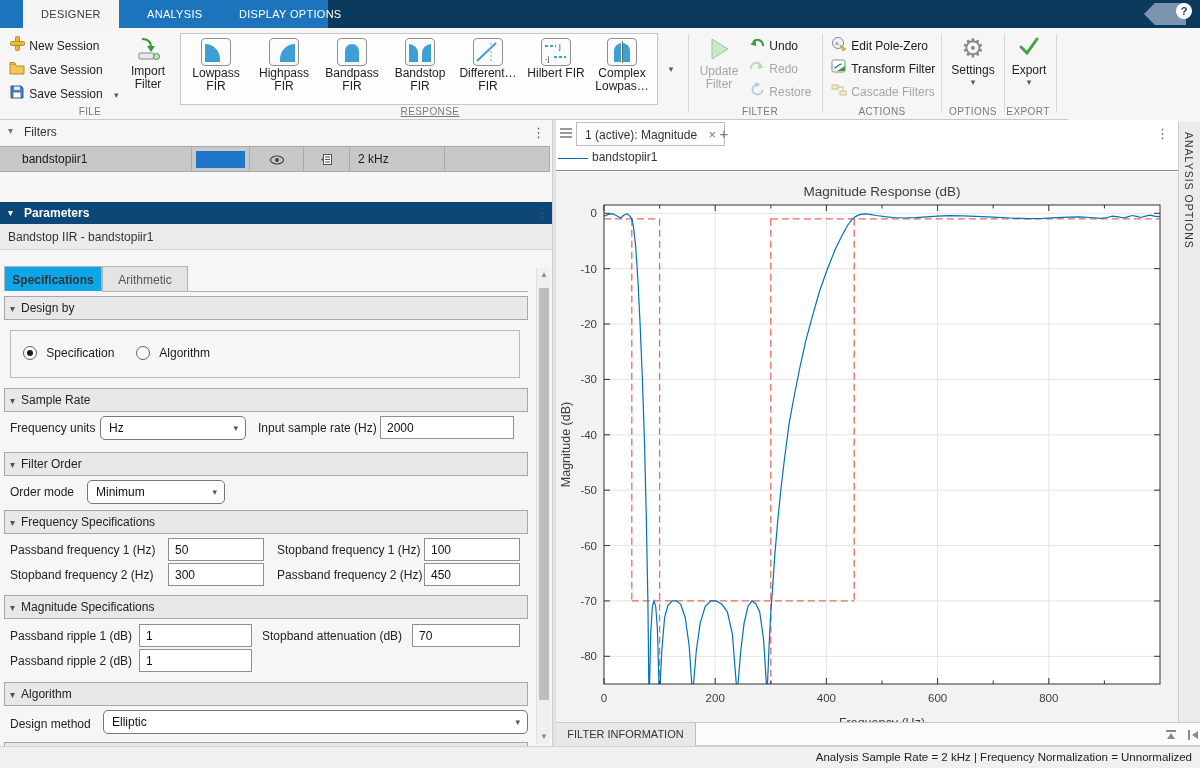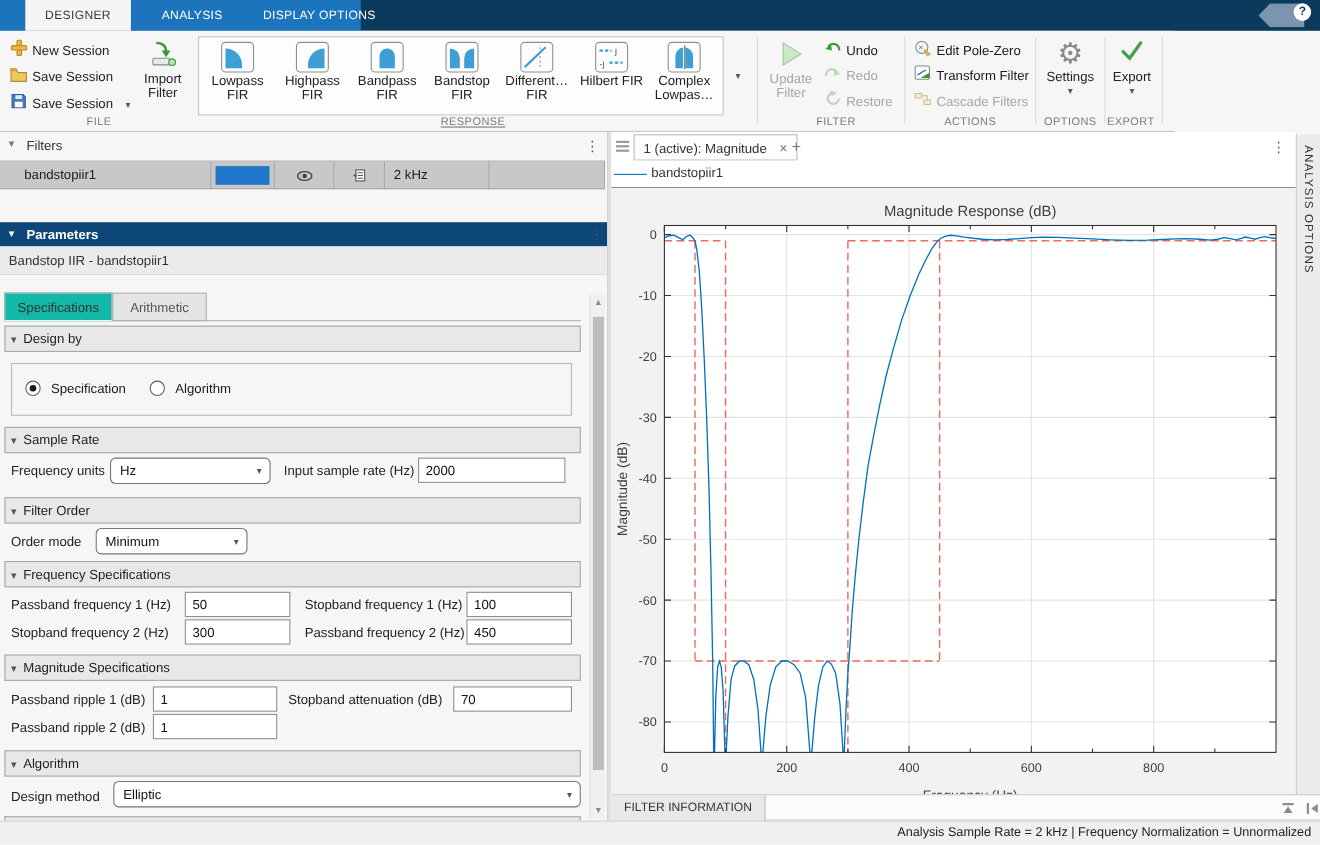--- a/index.html
+++ b/index.html
@@ -37,21 +37,21 @@
   .dots { color:#555; font-size:13px; }
   .ftable { position:absolute; left:0; top:26px; width:550px; border-top:1px solid #a9a9a9; }
   .frow { position:relative; height:25px; border-bottom:1px solid #a9a9a9; background:#fcfcfc; }
   .frow.sel { background:#c8c8c8; }
   .fcell { position:absolute; top:0; height:25px; line-height:24px; border-right:1px solid #a9a9a9; padding-left:8px; overflow:hidden; }
   .fcell.hdr { font-weight:bold; color:#111; }
   .line-swatch { position:absolute; left:4px; top:4px; width:49px; height:17px; background:#2077c9; }
   .params-bar { position:absolute; left:0; top:82px; width:552px; height:22px; background:#0d4778; color:#fff; line-height:22px; }
   .subtitle { position:absolute; left:0; top:104px; width:552px; height:26px; background:#ebebeb; border-bottom:1px solid #dadada; line-height:26px; padding-left:8px; color:#333; }
   .spec-tab { position:absolute; top:0; height:26px; line-height:26px; text-align:center; border:1px solid #b3b3b3; }
-  .spec-tab.active { background:#14b8a6; border-bottom:1px solid #fff; color:#333; z-index:2; }
+  .spec-tab.active { background:#0ea5e9; border-bottom:1px solid #fff; color:#333; z-index:2;font-weight:bold; }
   .spec-tab.inactive { background:#e4e4e4; color:#555; }
   .tabline { position:absolute; left:4px; top:171px; width:524px; height:1px; background:#b3b3b3; }
 
   .secbar { position:absolute; left:4px; width:524px; height:24px; background:#e8e8e8; border:1px solid #a8a8a8; line-height:22px; color:#222; }
   .secbar .tri { color:#555; font-size:10px; margin:0 6px 0 5px; }
   .groupbox { position:absolute; left:10px; width:510px; height:48px; border:1px solid #b9b9b9; }
   .radio { display:inline-block; width:14px; height:14px; border:1px solid #5f5f5f; border-radius:50%; background:#fff; vertical-align:-3px; position:relative; }
   .radio.sel::after { content:""; position:absolute; left:3px; top:3px; width:6px; height:6px; border-radius:50%; background:#1a1a1a; }
   .flabel { position:absolute; height:24px; line-height:24px; color:#222; white-space:nowrap; }
   .tinput { position:absolute; height:23px; border:1px solid #8f8f8f; background:#fff; font-family:"Liberation Sans",sans-serif; font-size:12px; padding-left:6px; color:#111; }

